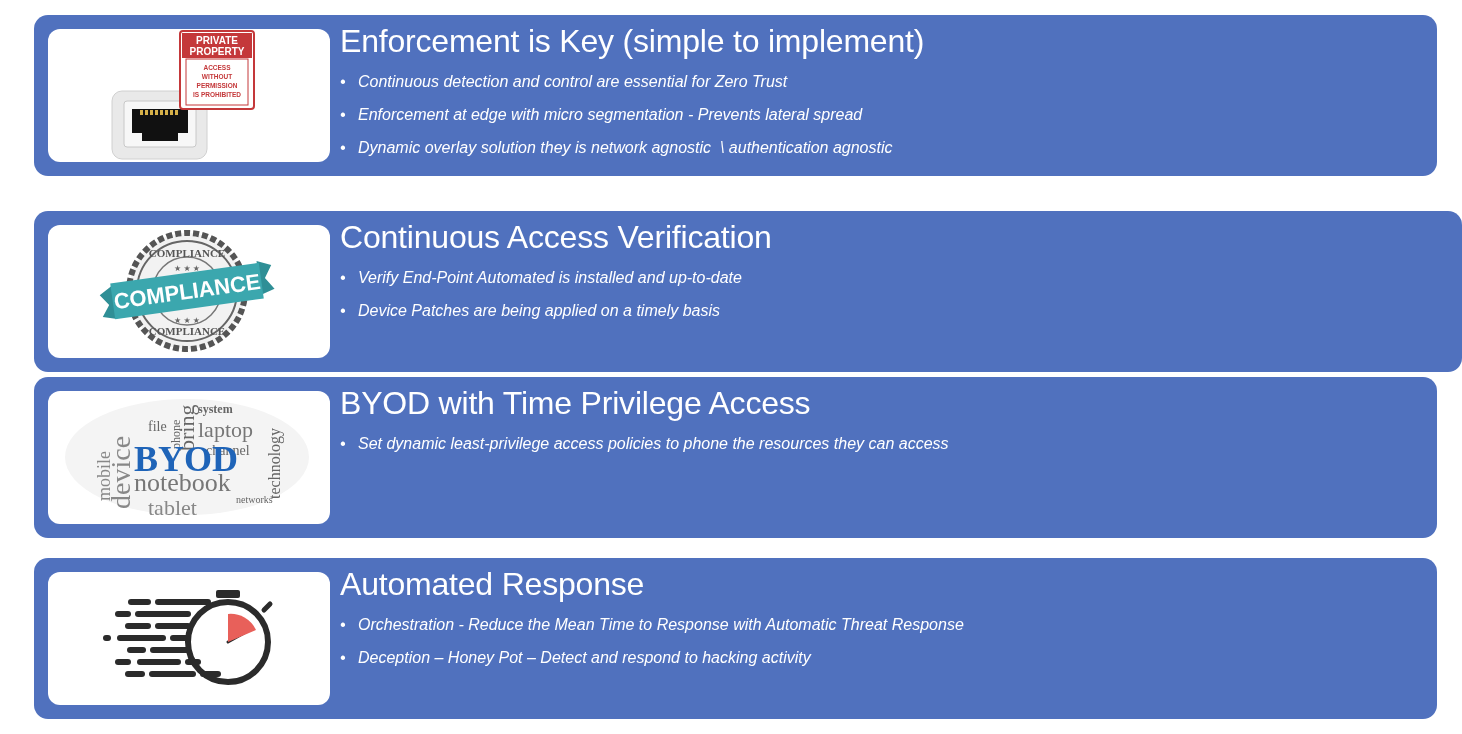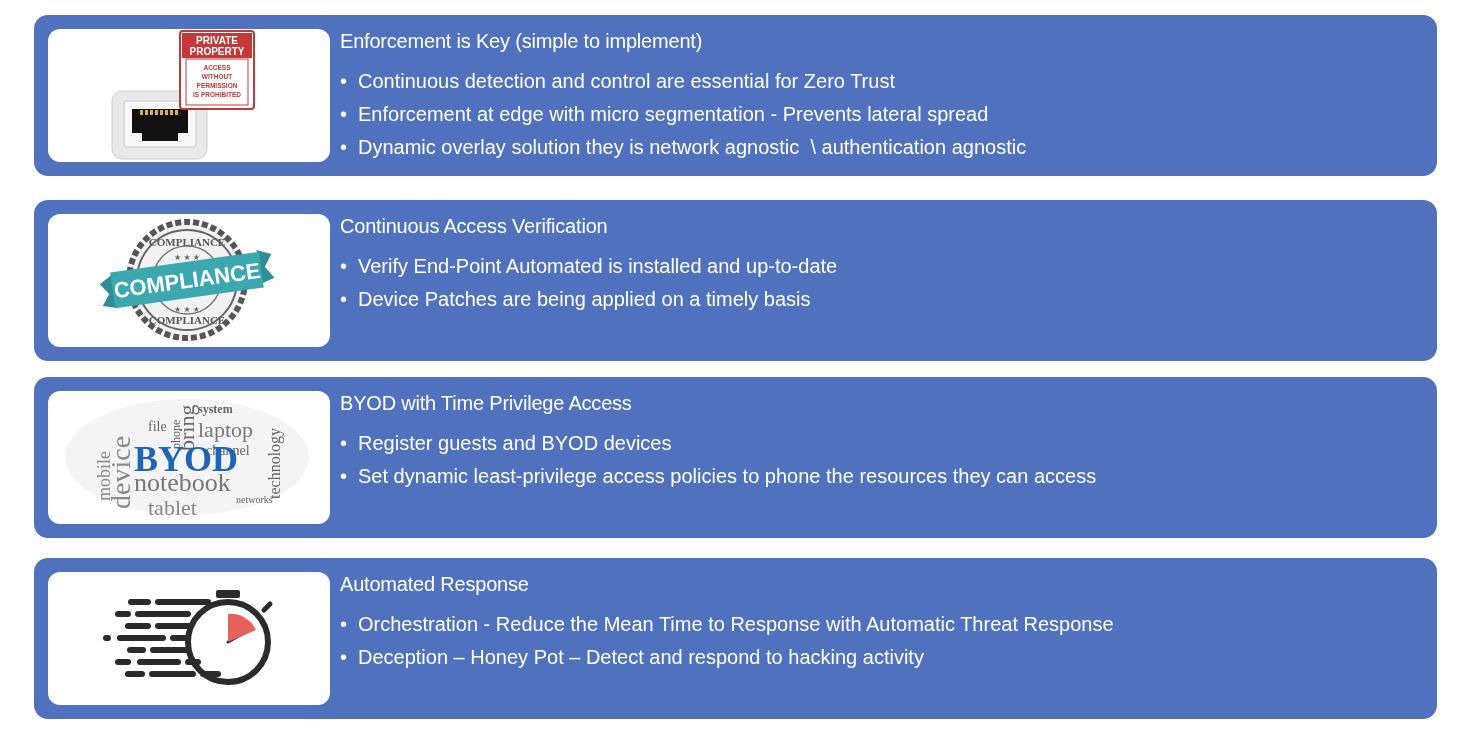--- a/index.html
+++ b/index.html
@@ -4,23 +4,23 @@
 <style>
   html, body { margin:0; padding:0; background:#ffffff; }
   body { width:1462px; height:734px; position:relative; overflow:hidden;
          font-family:"Liberation Sans", "DejaVu Sans", sans-serif; }
   .panel { position:absolute; left:34px; width:1403px; height:161px;
            background:#5071BE; border-radius:14px; }
   .imgbox { position:absolute; left:14px; top:14px; width:282px; height:133px;
             background:#ffffff; border-radius:12px; overflow:hidden; }
   .imgbox svg { position:absolute; left:0; top:0; width:282px; height:133px; }
   .content { position:absolute; left:306px; top:6px; right:20px; color:#ffffff; }
-  .title { font-size:20px; line-height:40px; letter-spacing:-0.2px; white-space:nowrap; }
+  .title { font-size:32px; line-height:40px; letter-spacing:-0.2px; white-space:nowrap; }
   .bullets { margin:4px 0 0 0; padding:0; list-style:none; }
-  .bullet { font-size:20px; line-height:33px; white-space:pre; }
+  .bullet { font-size:16px; line-height:33px; white-space:pre;font-style:italic; }
   .bullet::before { content:"\2022"; display:inline-block; width:18px; }
 </style>
 </head>
 <body>
 
 <div class="panel" style="top:15px;">
   <div class="imgbox">
     <svg viewBox="0 0 282 133">
 
       <rect x="64" y="62" width="95" height="68" rx="10" fill="#e9e9e9" stroke="#d0d0d0"></rect>
@@ -51,21 +51,21 @@
   <div class="content">
     <div class="title">Enforcement is Key (simple to implement)</div>
     <ul class="bullets">
       <li class="bullet">Continuous detection and control are essential for Zero Trust</li>
       <li class="bullet">Enforcement at edge with micro segmentation - Prevents lateral spread</li>
       <li class="bullet">Dynamic overlay solution they is network agnostic  \ authentication agnostic</li>
     </ul>
   </div>
 </div>
 
-<div class="panel" style="top:200px;">
+<div class="panel" style="top:211px;padding-left:25px;">
   <div class="imgbox">
     <svg viewBox="0 0 282 133">
       <circle cx="139" cy="66" r="58" fill="#f2f2f2" stroke="#555" stroke-width="6" stroke-dasharray="6 3"></circle>
       <circle cx="139" cy="66" r="50" fill="none" stroke="#666" stroke-width="2"></circle>
       <circle cx="139" cy="66" r="34" fill="none" stroke="#777" stroke-width="1.5"></circle>
       <text x="139" y="32" font-size="11" fill="#555" text-anchor="middle" font-weight="bold" font-family="Liberation Serif, serif">COMPLIANCE</text>
       <text x="139" y="110" font-size="11" fill="#555" text-anchor="middle" font-weight="bold" font-family="Liberation Serif, serif">COMPLIANCE</text>
       <text x="139" y="46" font-size="8" fill="#666" text-anchor="middle">★ ★ ★</text>
       <text x="139" y="98" font-size="8" fill="#666" text-anchor="middle">★ ★ ★</text>
       <g transform="rotate(-8 139 66)">
@@ -102,21 +102,20 @@
         <text transform="translate(146 60) rotate(-90)" font-size="22" fill="#666">bring</text>
         <text transform="translate(132 58) rotate(-90)" font-size="12">phone</text>
         <text transform="translate(232 108) rotate(-90)" font-size="16">technology</text>
       </g>
       <text x="138" y="80" font-size="36" fill="#1f64b8" text-anchor="middle" font-weight="bold" font-family="Liberation Serif, serif">BYOD</text>
     </svg>
   </div>
   <div class="content">
     <div class="title">BYOD with Time Privilege Access</div>
     <ul class="bullets">
-      <li class="bullet">Register guests and BYOD devices</li>
       <li class="bullet">Set dynamic least-privilege access policies to phone the resources they can access</li>
     </ul>
   </div>
 </div>
 
 <div class="panel" style="top:558px;">
   <div class="imgbox">
     <svg viewBox="0 0 282 133">
       <g stroke="#2b2b2b" stroke-width="6" stroke-linecap="round" fill="none">
         <circle cx="180" cy="70" r="40"></circle>

